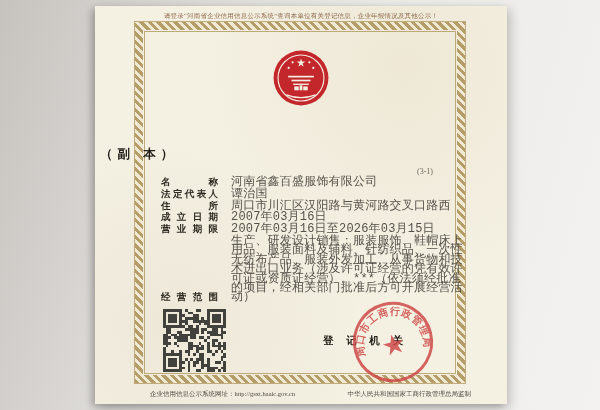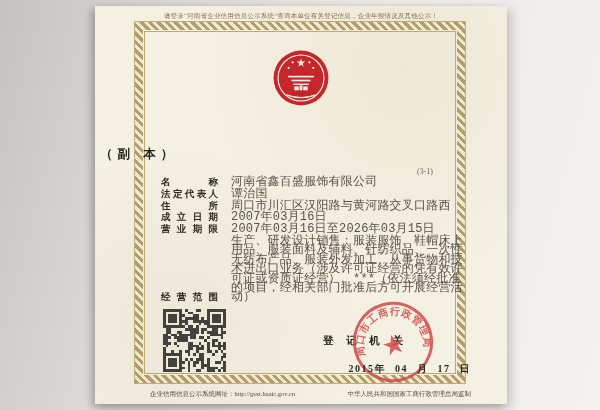--- a/index.html
+++ b/index.html
@@ -642,21 +642,20 @@
       <defs>
         <path id="sealArc" d="M 15,62 A 36,36 0 1 1 85,62" fill="none"></path>
       </defs>
       <circle cx="50" cy="50" r="46" fill="none" stroke="#cf4a48" stroke-width="3.5"></circle>
       <polygon fill="#cf4a48" points="50,41 52.94,49.96 62.36,49.98 54.76,55.55 57.64,64.52 50,59 42.36,64.52 45.24,55.55 37.64,49.98 47.06,49.96"></polygon>
       <text font-size="12" fill="#cf4a48" font-weight="bold" letter-spacing="1">
         <textPath href="#sealArc" startOffset="4">周口市工商行政管理局</textPath>
       </text>
     </svg>
 
-    <div class="date">2015年 04 月 17 日</div>
 
     <div class="footer">
       <span>企业信用信息公示系统网址：http://gsxt.haaic.gov.cn</span>
       <span>中华人民共和国国家工商行政管理总局监制</span>
     </div>
 
   </div>
 </div>
 
 </body></html>

